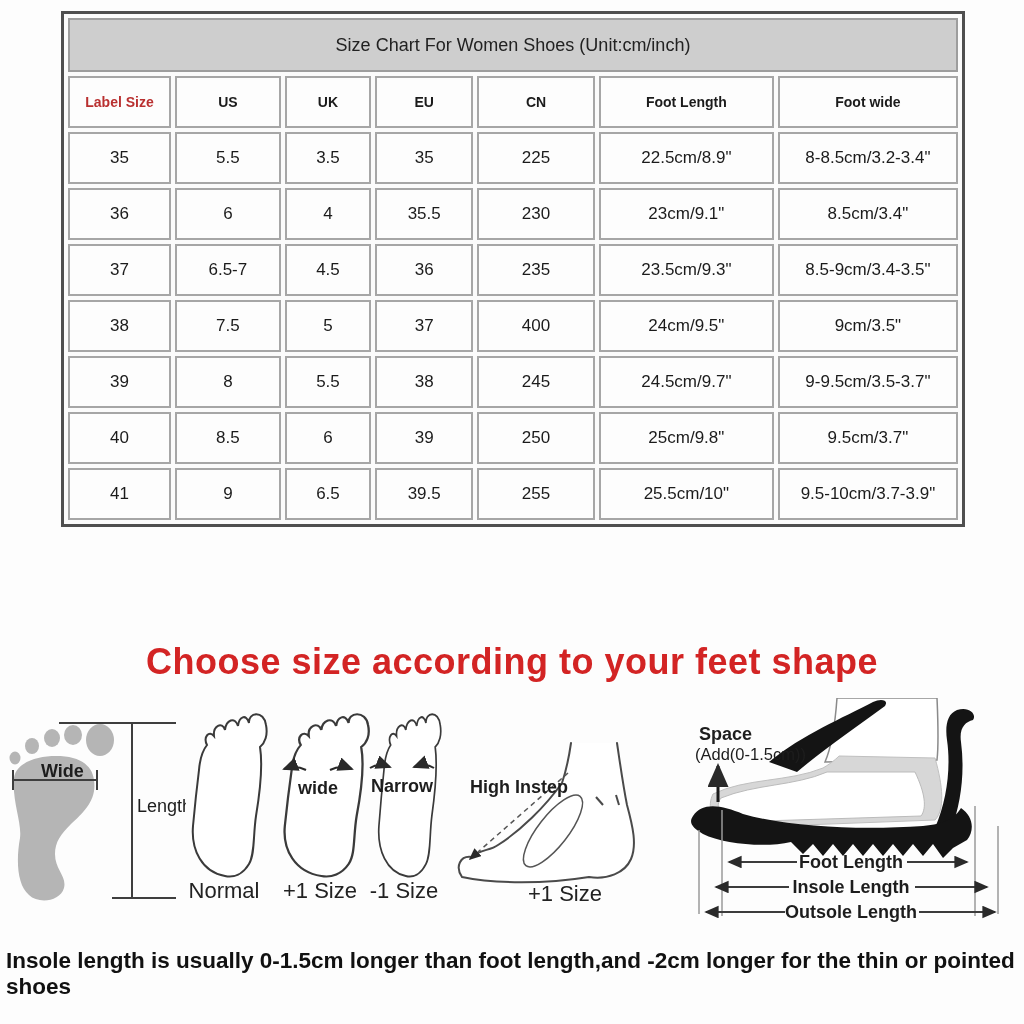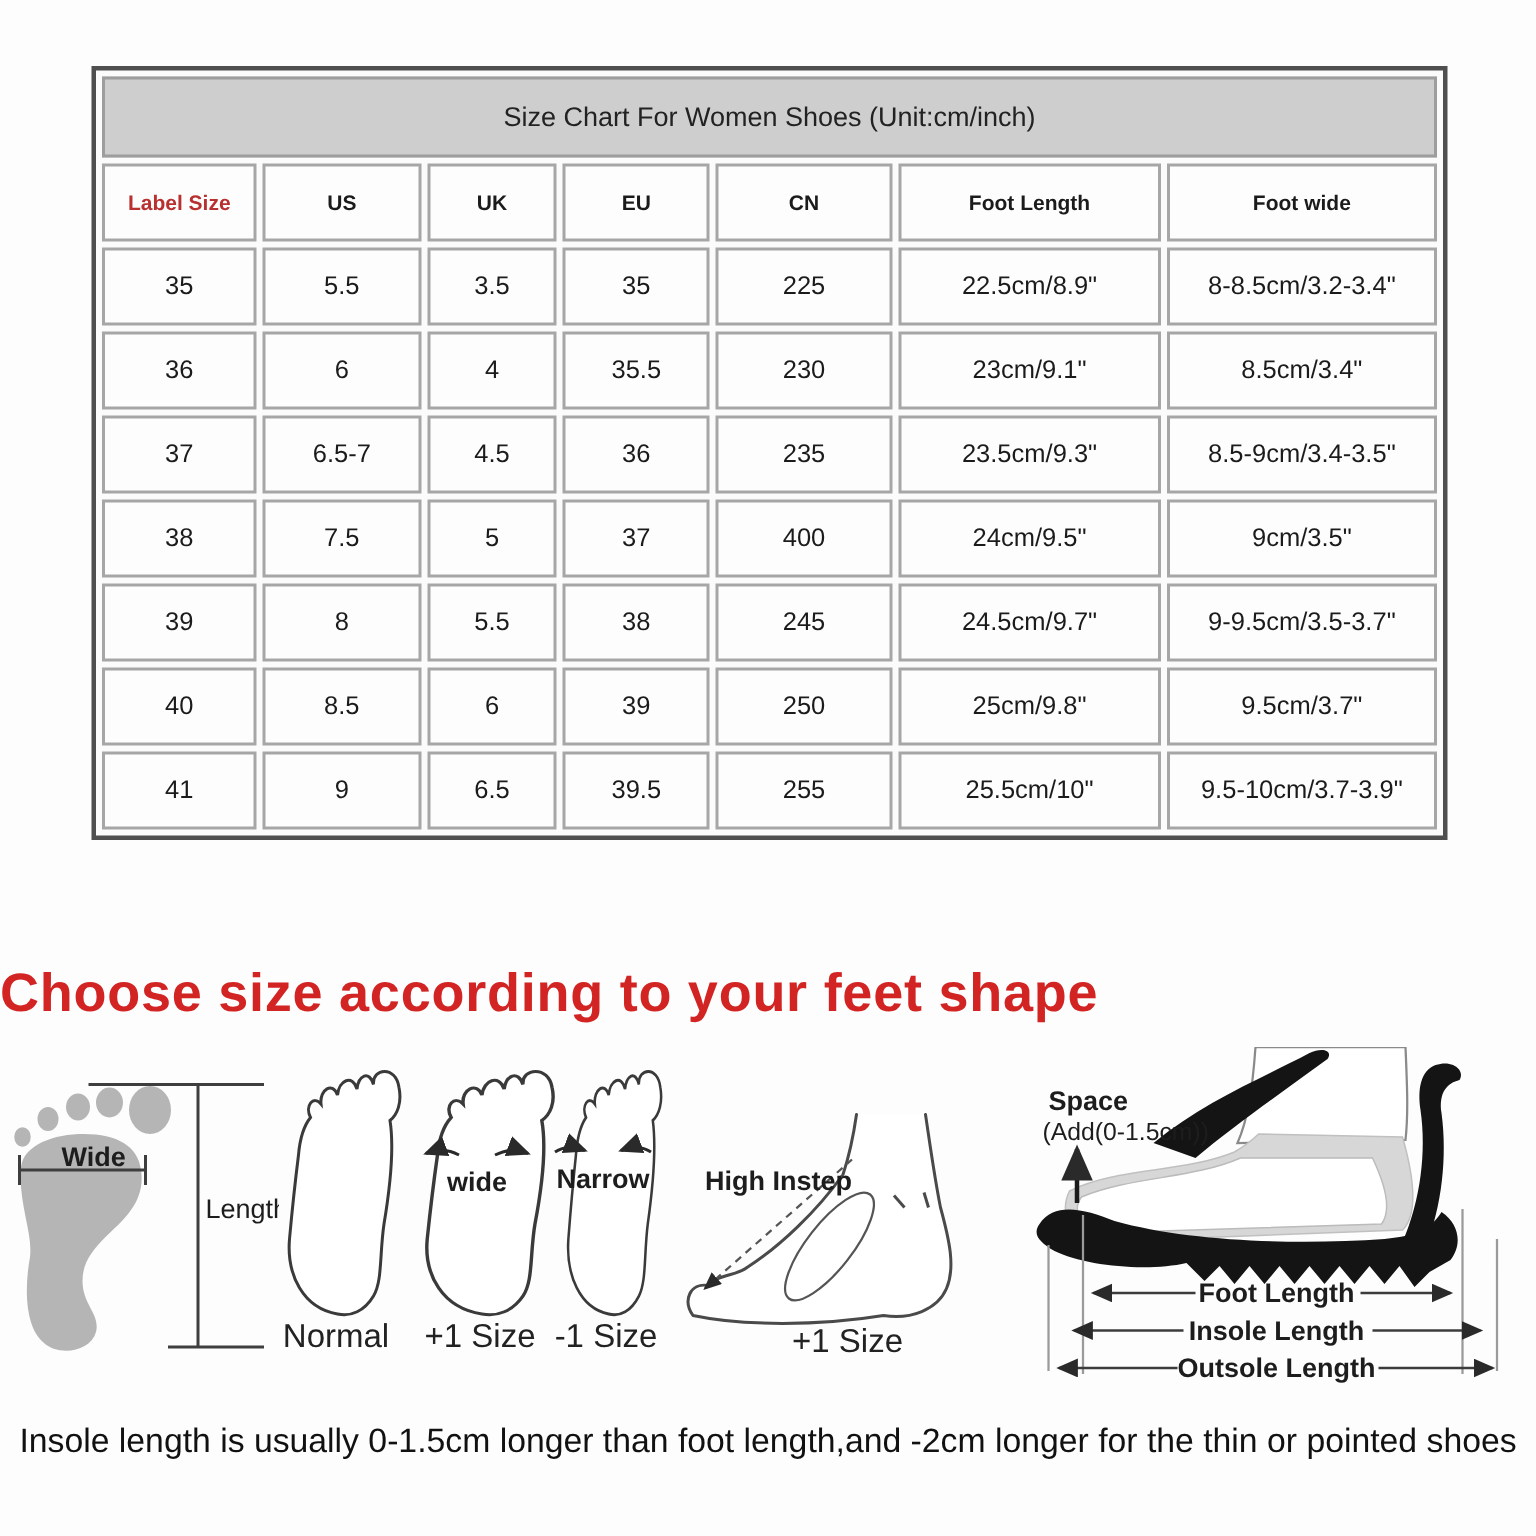--- a/index.html
+++ b/index.html
@@ -2,21 +2,21 @@
 <html><head>
 <meta charset="utf-8">
 <style>
   html,body{margin:0;padding:0;}
   body{
     width:1024px;height:1024px;background:#fdfdfd;position:relative;
     font-family:"Liberation Sans","DejaVu Sans",sans-serif;color:#1c1c1c;
     overflow:hidden;
   }
   
-  .size-table-wrap{position:absolute;left:61px;top:11px;width:904px;margin-top:33px;}
+  .size-table-wrap{position:absolute;left:61px;top:11px;width:904px;}
   table.size-table{
     width:100%;border-collapse:separate;border-spacing:4px;
     border:3px solid #4f4f4f;background:#fbfbfb;table-layout:fixed;
   }
   table.size-table td,table.size-table th{
     border:2px solid #a6a6a6;background:#fdfdfd;text-align:center;
     vertical-align:middle;height:48px;font-size:17px;font-weight:normal;
     padding:0 2px;white-space:nowrap;overflow:hidden;color:#1b1b1b;
   }
   table.size-table td.title-cell{
@@ -26,32 +26,32 @@
   table.size-table th.red{color:#b93030;}
   table.size-table col:nth-child(1){width:11.9%;}
   table.size-table col:nth-child(2){width:12.2%;}
   table.size-table col:nth-child(3){width:10.0%;}
   table.size-table col:nth-child(4){width:11.3%;}
   table.size-table col:nth-child(5){width:13.6%;}
   table.size-table col:nth-child(6){width:20.2%;}
   table.size-table col:nth-child(7){width:20.8%;}
   
   .red-heading{
-    position:absolute;left:0;top:641px;width:1024px;
+    position:absolute;left:0;top:641px;width:1024px;text-align:center;
     font-size:36px;font-weight:bold;color:#d32424;letter-spacing:.5px;
   }
   
   .diagram{position:absolute;}
   svg text{font-family:"Liberation Sans","DejaVu Sans",sans-serif;}
   .cap{font-size:22px;fill:#222;}
   .lbl{font-size:18px;font-weight:bold;fill:#1d1d1d;}
   
   .footnote{
-    position:absolute;left:6px;top:948px;width:1012px;text-align:center;
-    font-size:22.5px;font-weight:normal;color:#111;
+    position:absolute;left:6px;top:948px;width:1012px;
+    font-size:22.5px;font-weight:bold;color:#111;
   }
 </style>
 </head>
 <body>
 
 
 
 
 <div class="size-table-wrap">
   <table class="size-table">

